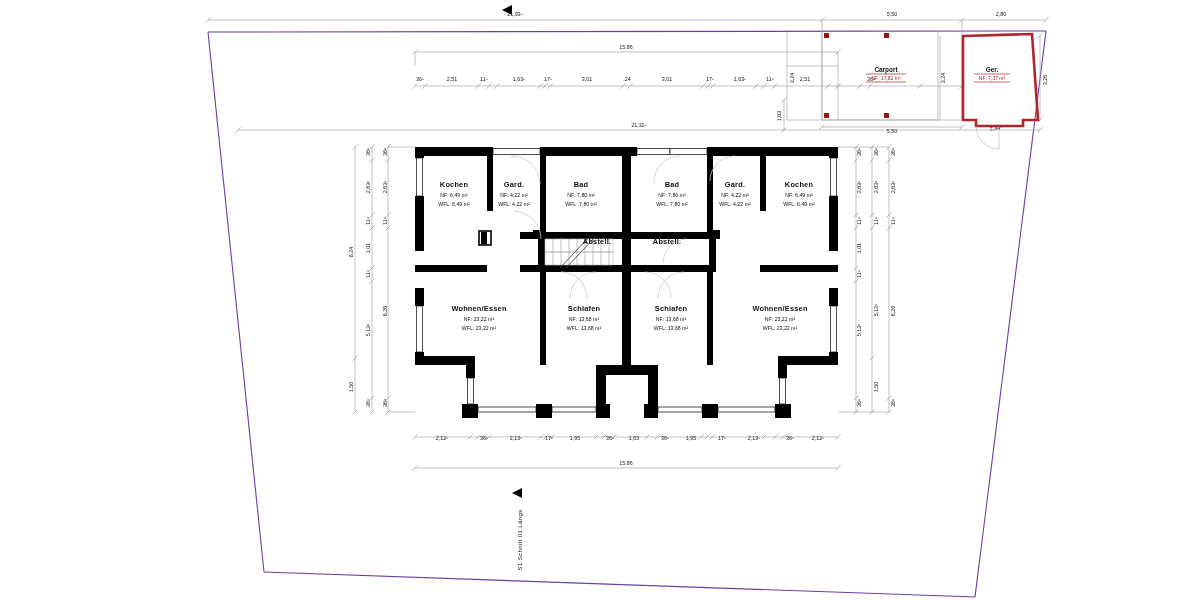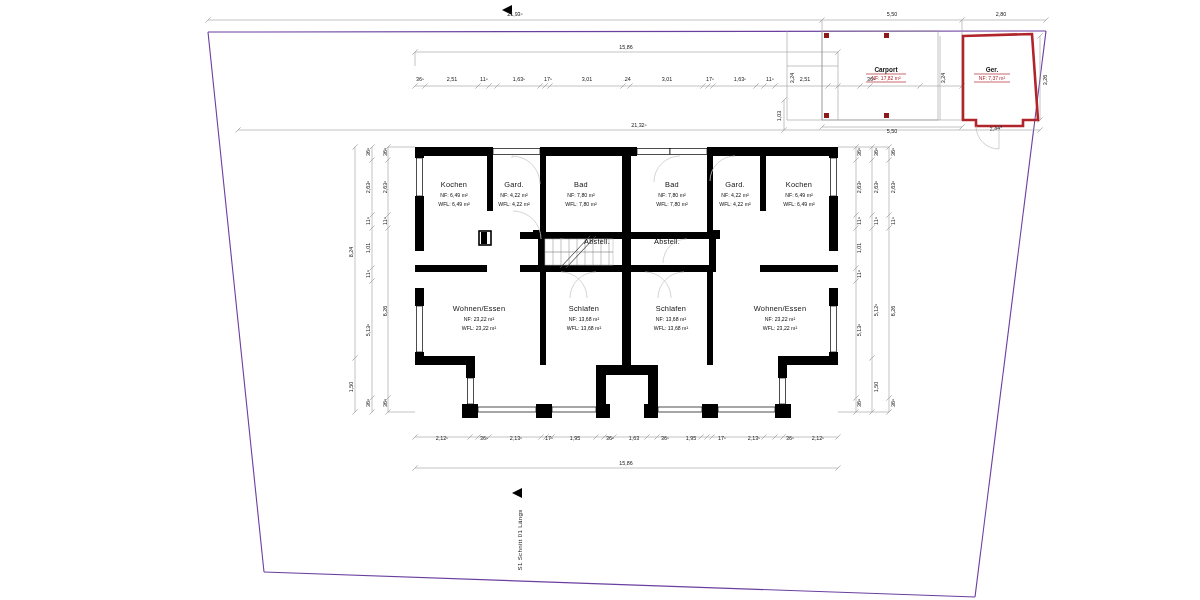--- a/index.html
+++ b/index.html
@@ -2,21 +2,21 @@
 <html><head>
 <meta charset="utf-8">
 <title>Grundriss</title>
 <style>
   html,body{margin:0;padding:0;background:#ffffff;}
   body{width:1200px;height:600px;overflow:hidden;
        font-family:"Liberation Sans","DejaVu Sans",sans-serif;color:#111;}
   #plan{position:relative;width:1200px;height:600px;}
   svg{position:absolute;left:0;top:0;}
   .lbl{position:absolute;white-space:nowrap;}
-  .room-name{font-size:7.4px;font-weight:normal;letter-spacing:.2px;text-align:center;}
+  .room-name{font-size:7.4px;font-weight:bold;letter-spacing:.2px;text-align:center;}
   .room-area{font-size:5.2px;text-align:center;line-height:1.55;}
   .dim{font-size:5.4px;color:#222;text-align:center;}
   .vert{transform-origin:center center;}
   .red-name{font-size:6.4px;font-weight:bold;color:#111;text-align:center;}
   .red-area{font-size:5px;color:#b0252c;text-align:center;}
   .sec-lbl{font-size:6.2px;letter-spacing:.3px;}
   .ctr{transform:translate(-50%,-50%);}
 </style>
 </head>
 <body>

